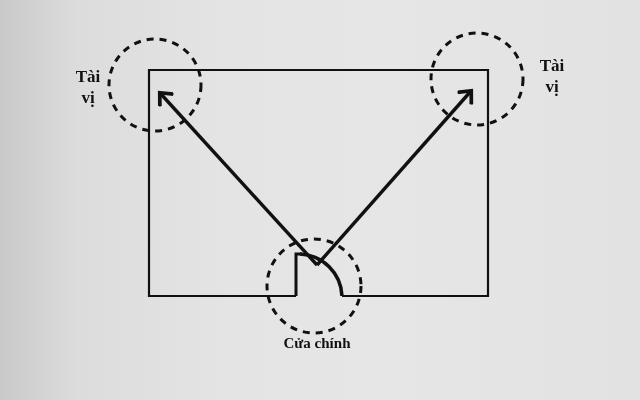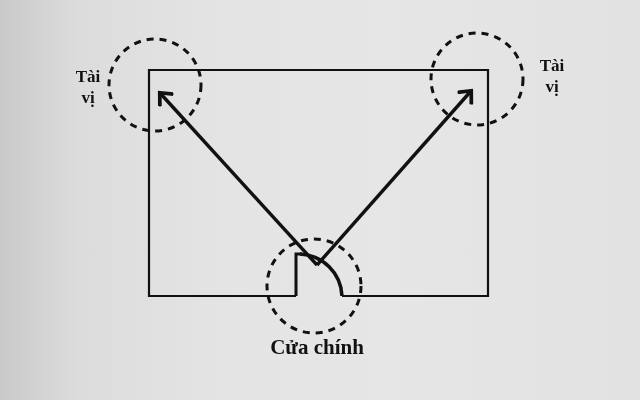--- a/index.html
+++ b/index.html
@@ -13,21 +13,21 @@
     .label {
       position: absolute;
       font-weight: bold;
       color: #111;
       text-align: center;
       line-height: 1.25;
     }
     .label span { display: block; }
     #lbl-left { left: 66px; top: 66px; font-size: 17px; width: 44px; }
     #lbl-right { left: 530px; top: 55px; font-size: 17px; width: 44px; }
-    #lbl-door { left: 250px; top: 334px; font-size: 21px; width: 134px; }
+    #lbl-door { left: 250px; top: 334px; font-size: 15px; width: 134px; }
   </style>
 </head>
 <body>
 
 <svg id="diagram" width="640" height="400" viewBox="0 0 640 400" xmlns="http://www.w3.org/2000/svg">
   <defs>
     <marker id="arrowhead" markerWidth="6" markerHeight="6" refX="3.2" refY="3" orient="auto" markerUnits="strokeWidth">
       <path d="M0.3,0.3 L3.3,3 L0.3,5.7" fill="none" stroke="#111" stroke-width="1.1"></path>
     </marker>
   </defs>

